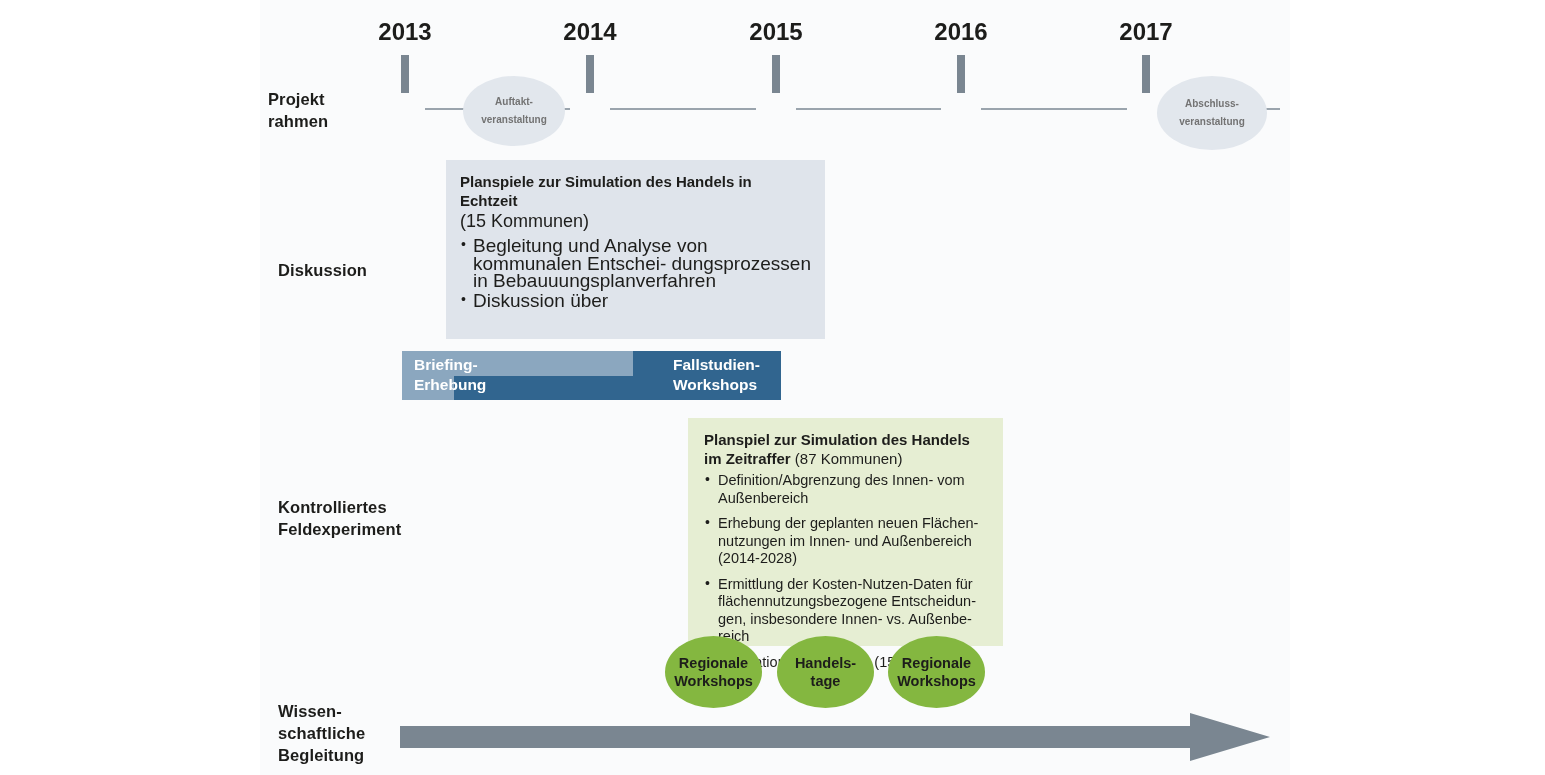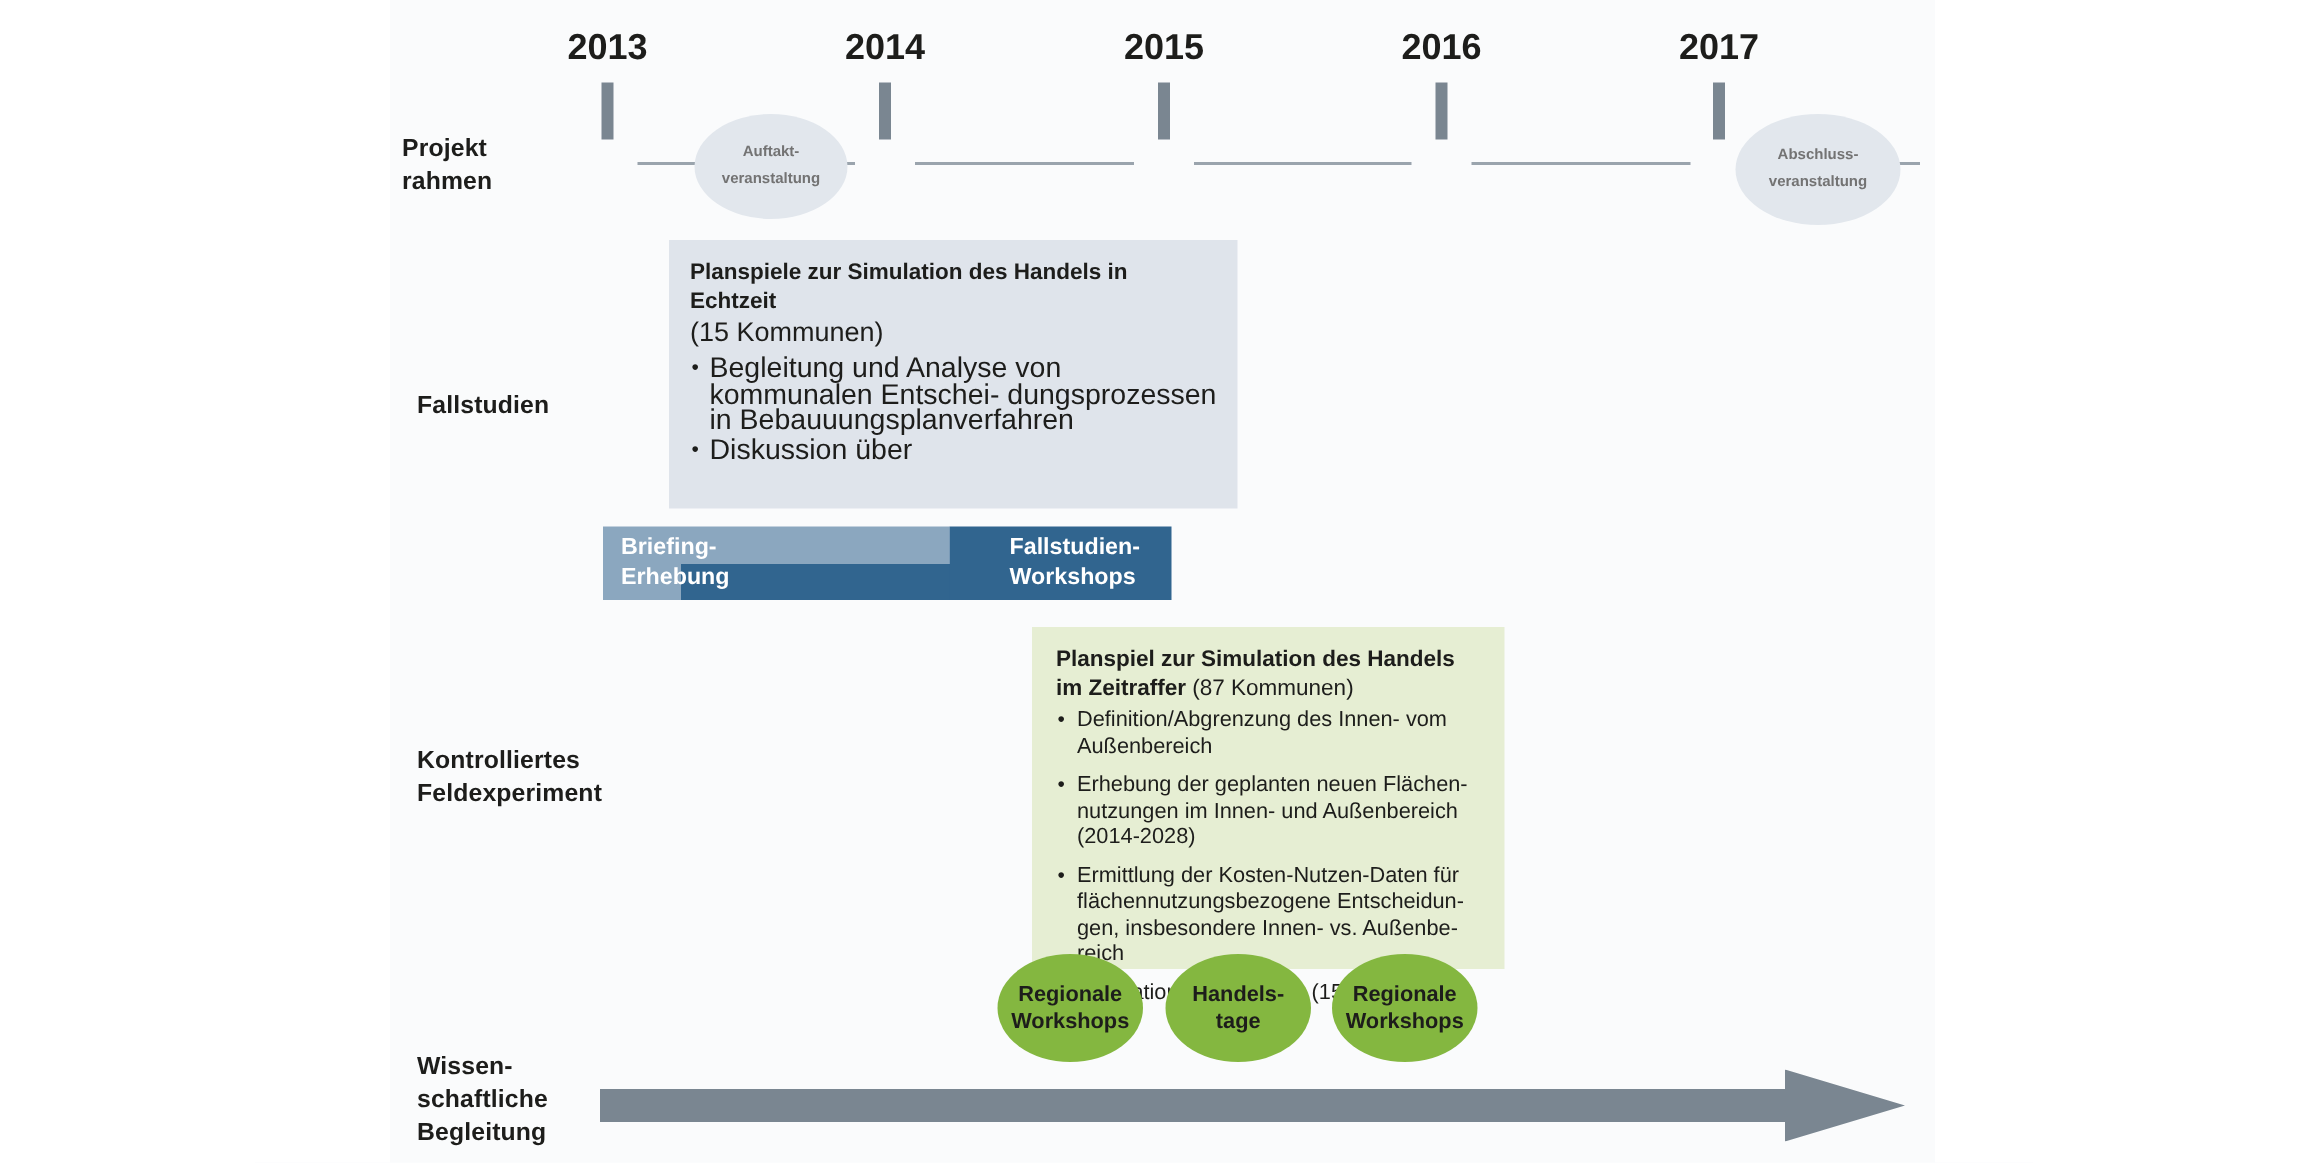--- a/index.html
+++ b/index.html
@@ -136,21 +136,21 @@
     <div class="tick" style="left:886px;"></div>
 
     <div class="seg" style="left:165px;top:108px;width:145px;"></div>
     <div class="seg" style="left:350px;top:108px;width:146px;"></div>
     <div class="seg" style="left:536px;top:108px;width:145px;"></div>
     <div class="seg" style="left:721px;top:108px;width:146px;"></div>
     <div class="seg" style="left:985px;top:108px;width:35px;"></div>
 
     <div class="row-label" style="left:8px;top:88px;">Projekt
 rahmen</div>
-    <div class="row-label" style="left:18px;top:259px;">Fallstudien</div>
+    <div class="row-label" style="left:18px;top:259px;">Diskussion</div>
     <div class="row-label" style="left:18px;top:496px;">Kontrolliertes
 Feldexperiment</div>
     <div class="row-label" style="left:18px;top:700px;">Wissen-
 schaftliche
 Begleitung</div>
 
     <div class="ellipse-grey" style="left:203px;top:76px;width:102px;height:70px;">Auftakt-
 veranstaltung</div>
 
     <div class="ellipse-grey" style="left:897px;top:76px;width:110px;height:74px;">Abschluss-

